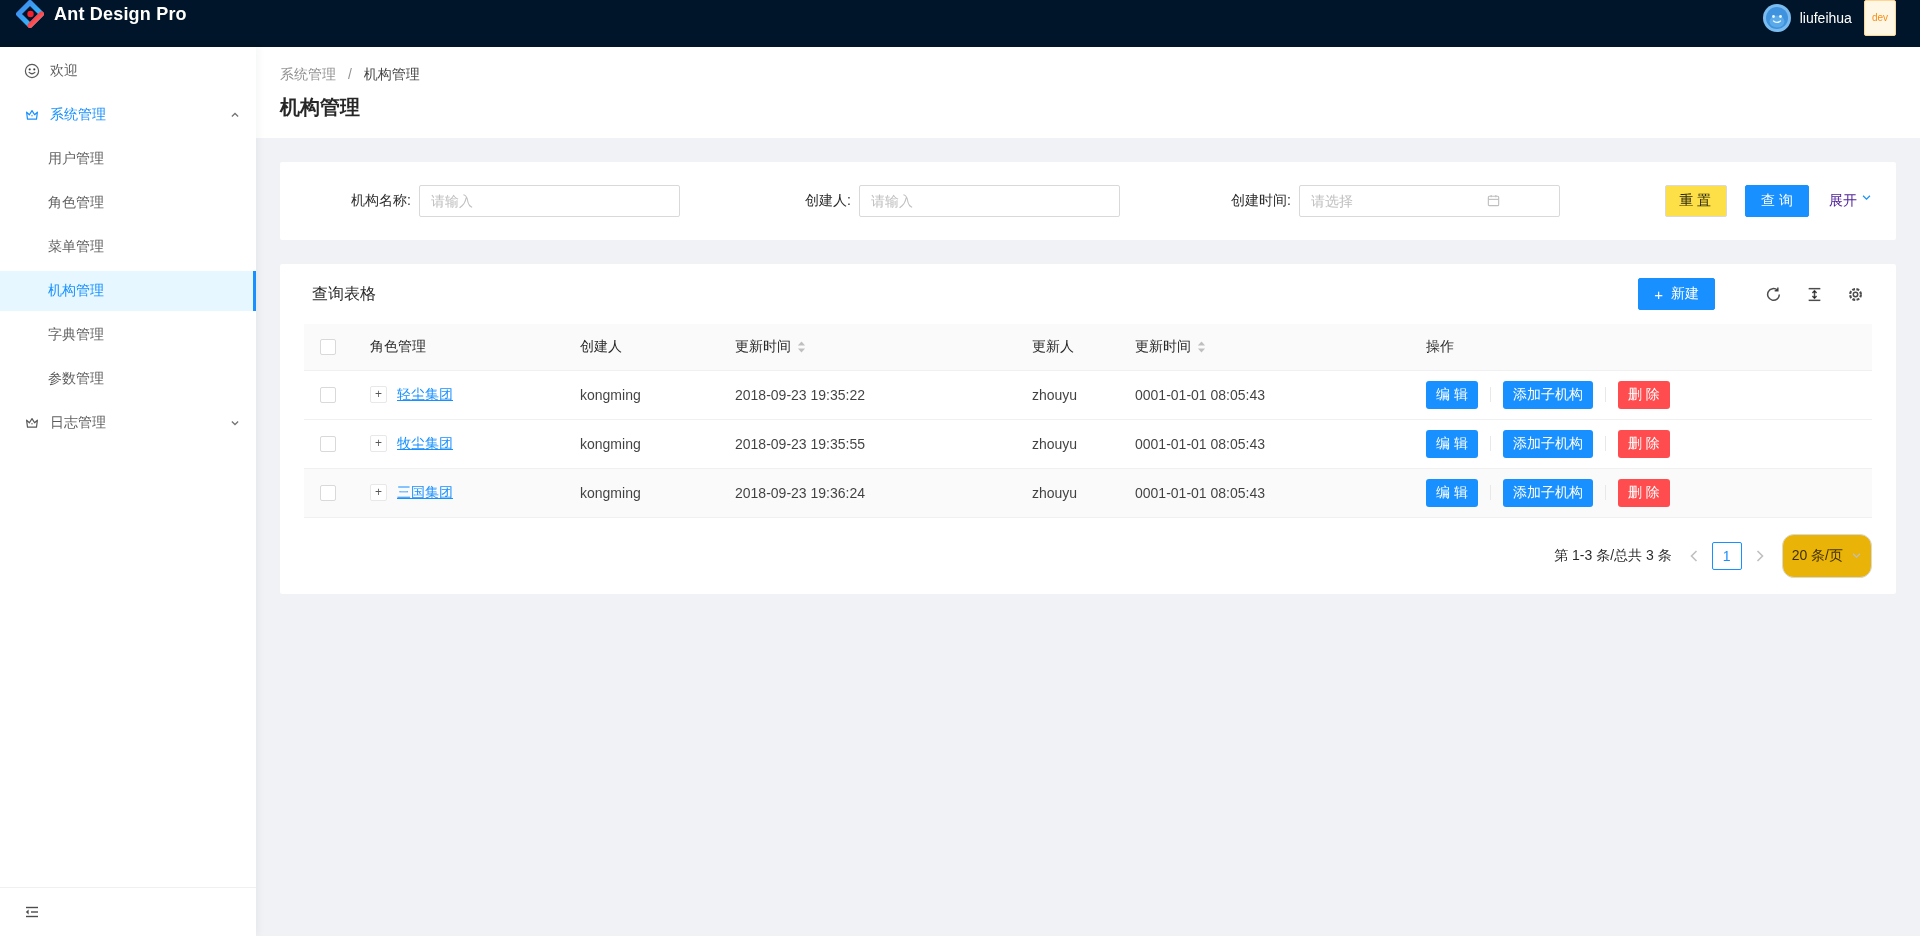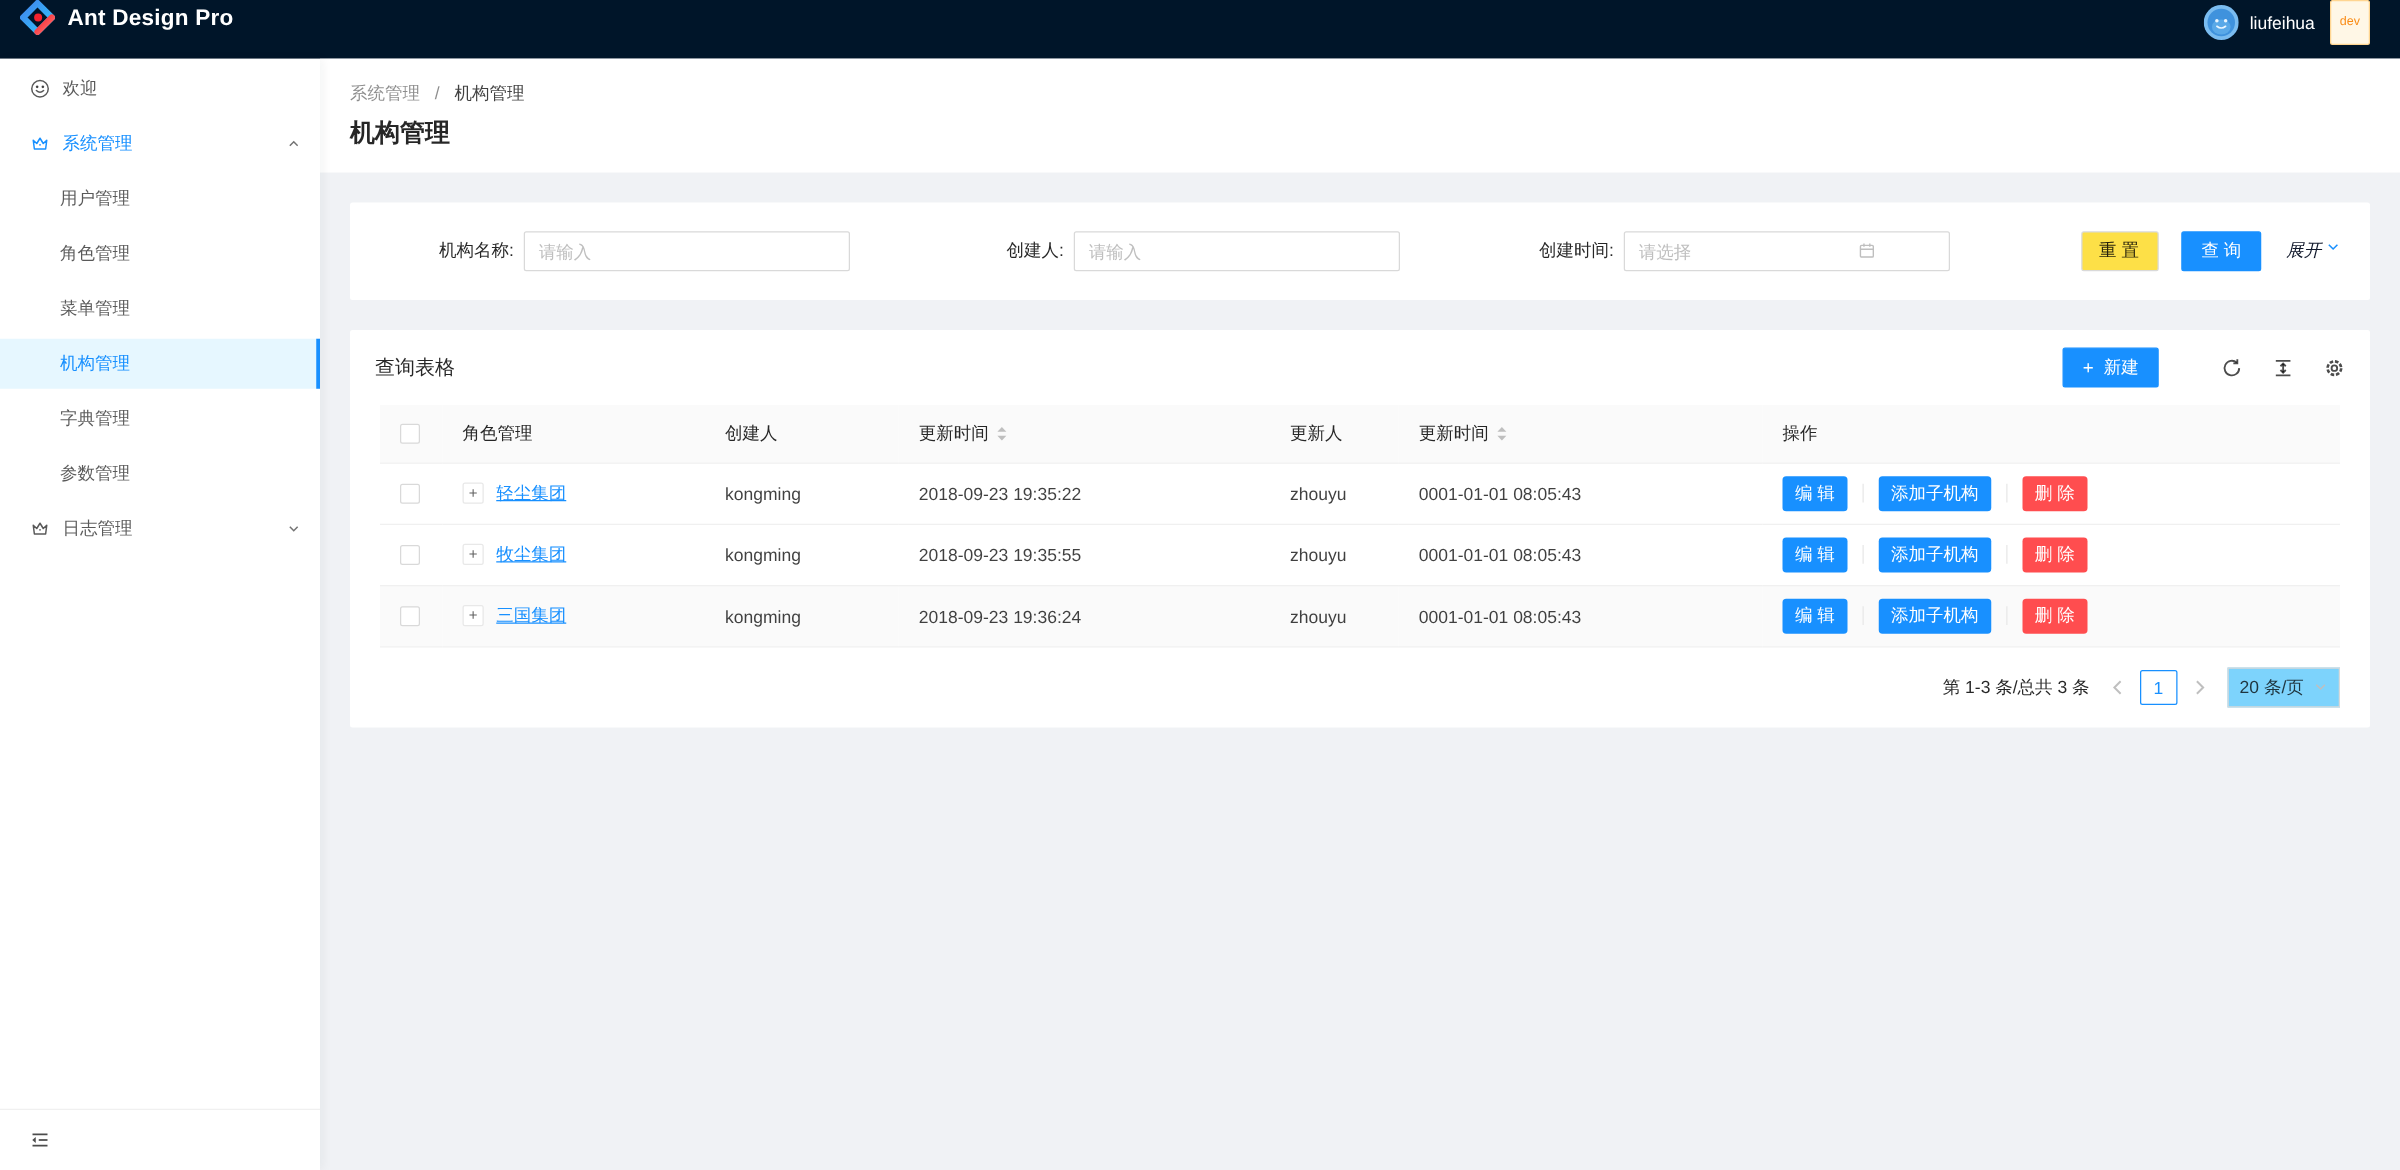--- a/index.html
+++ b/index.html
@@ -76,26 +76,26 @@
   .ant-input::placeholder { color:#bfbfbf; }
   .input-suffix-icon { position:absolute; right:10px; top:8px; color:#bfbfbf; display:flex; }
   .search-actions { margin-left:auto; display:flex; align-items:center; }
   .btn {
     height:32px; padding:0 15px; border-radius:2px; font-size:14px; cursor:pointer;
     display:inline-flex; align-items:center; justify-content:center; font-family:inherit;
   }
   .btn-default { background:#fde047; border:1px solid #d9d9d9; color:rgba(0,0,0,0.85);padding-left:13px; }
   .btn-primary { background:#1890ff; border:1px solid #1890ff; color:#fff; }
   .search-actions .btn + .btn { margin-left:18px; }
-  .expand-link { margin-left:20px; color:#0f172a; cursor:pointer; display:flex; align-items:flex-start;font-style:italic; }
+  .expand-link { margin-left:20px; color:#4c1d95; cursor:pointer; display:flex; align-items:flex-start; }
   .expand-link svg { margin-left:4px; }
 
   
   .table-card { margin-top:24px; }
-  .table-toolbar { height:60px; padding:0 20px; display:flex; align-items:center; justify-content:space-between; }
+  .table-toolbar { height:60px; padding:0 32px; display:flex; align-items:center; justify-content:space-between; }
   .table-title { font-size:16px; font-weight:500; color:rgba(0,0,0,0.85); }
   .toolbar-right { display:flex; align-items:center; }
   .btn-new { margin-right:26px; }
   .btn-new .plus { margin-right:8px; font-size:15px; line-height:1; }
   .tool-icon { color:rgba(0,0,0,0.7); display:flex; cursor:pointer; margin-left:24px; }
 
   .table-wrap { padding:0 24px; }
   table { width:100%; border-collapse:collapse; table-layout:fixed; }
   th {
     background:#fafafa; font-weight:500; text-align:left; color:rgba(0,0,0,0.85);
@@ -129,21 +129,21 @@
     padding:16px 24px; display:flex; align-items:center; justify-content:flex-end;
     color:rgba(0,0,0,0.85);
   }
   .pg-total { margin-right:10px; }
   .pg-arrow { width:24px; height:28px; display:flex; align-items:center; justify-content:center; color:rgba(0,0,0,0.25); cursor:pointer; font-size:12px; }
   .pg-page {
     min-width:30px; height:28px; margin:0 6px; border:1px solid #1890ff; border-radius:2px;
     color:#1890ff; background:#fff; display:flex; align-items:center; justify-content:center; cursor:pointer;
   }
   .pg-size {
-    margin-left:10px; height:32px; border:1px solid #d9d9d9; border-radius:0; background:#7dd3fc;
+    margin-left:10px; height:44px; border:1px solid #d9d9d9; border-radius:12px; background:#eab308;
     padding:0 9px; display:flex; align-items:center; cursor:pointer; color:rgba(0,0,0,0.75);
   }
   .pg-size svg { margin-left:8px; }
 
   svg { display:block; }
 </style>
 </head>
 <body>
 
 <div class="app">

